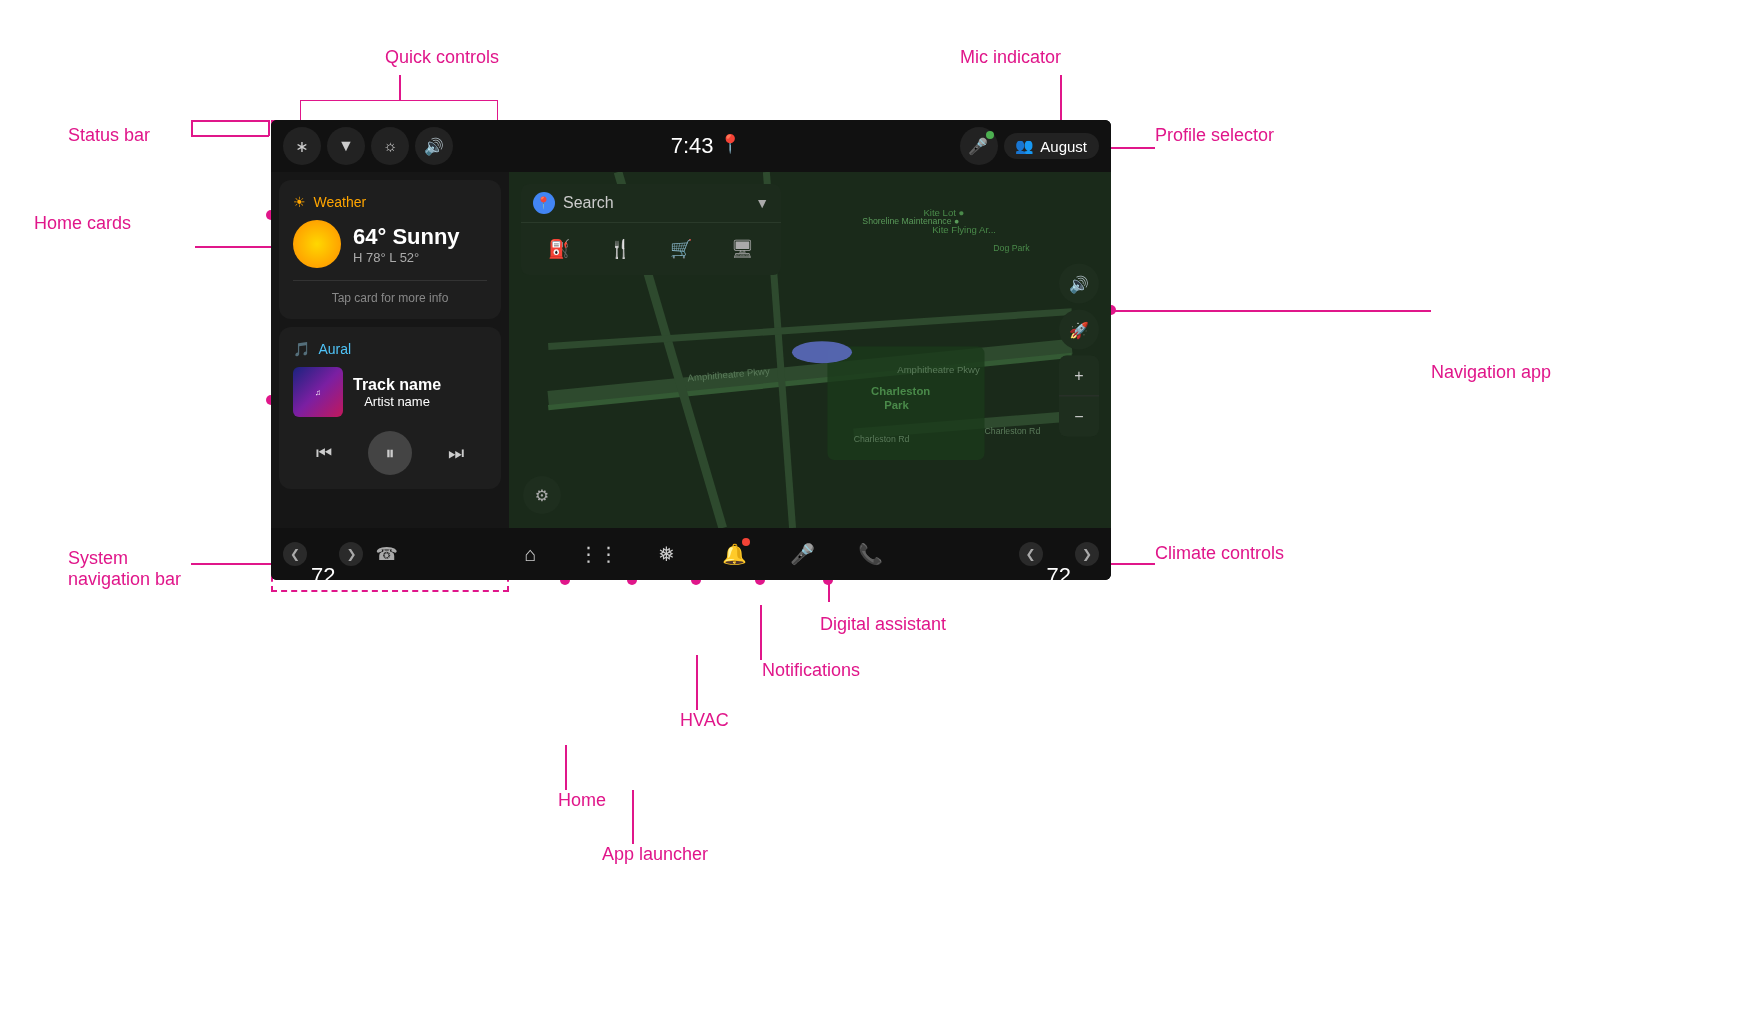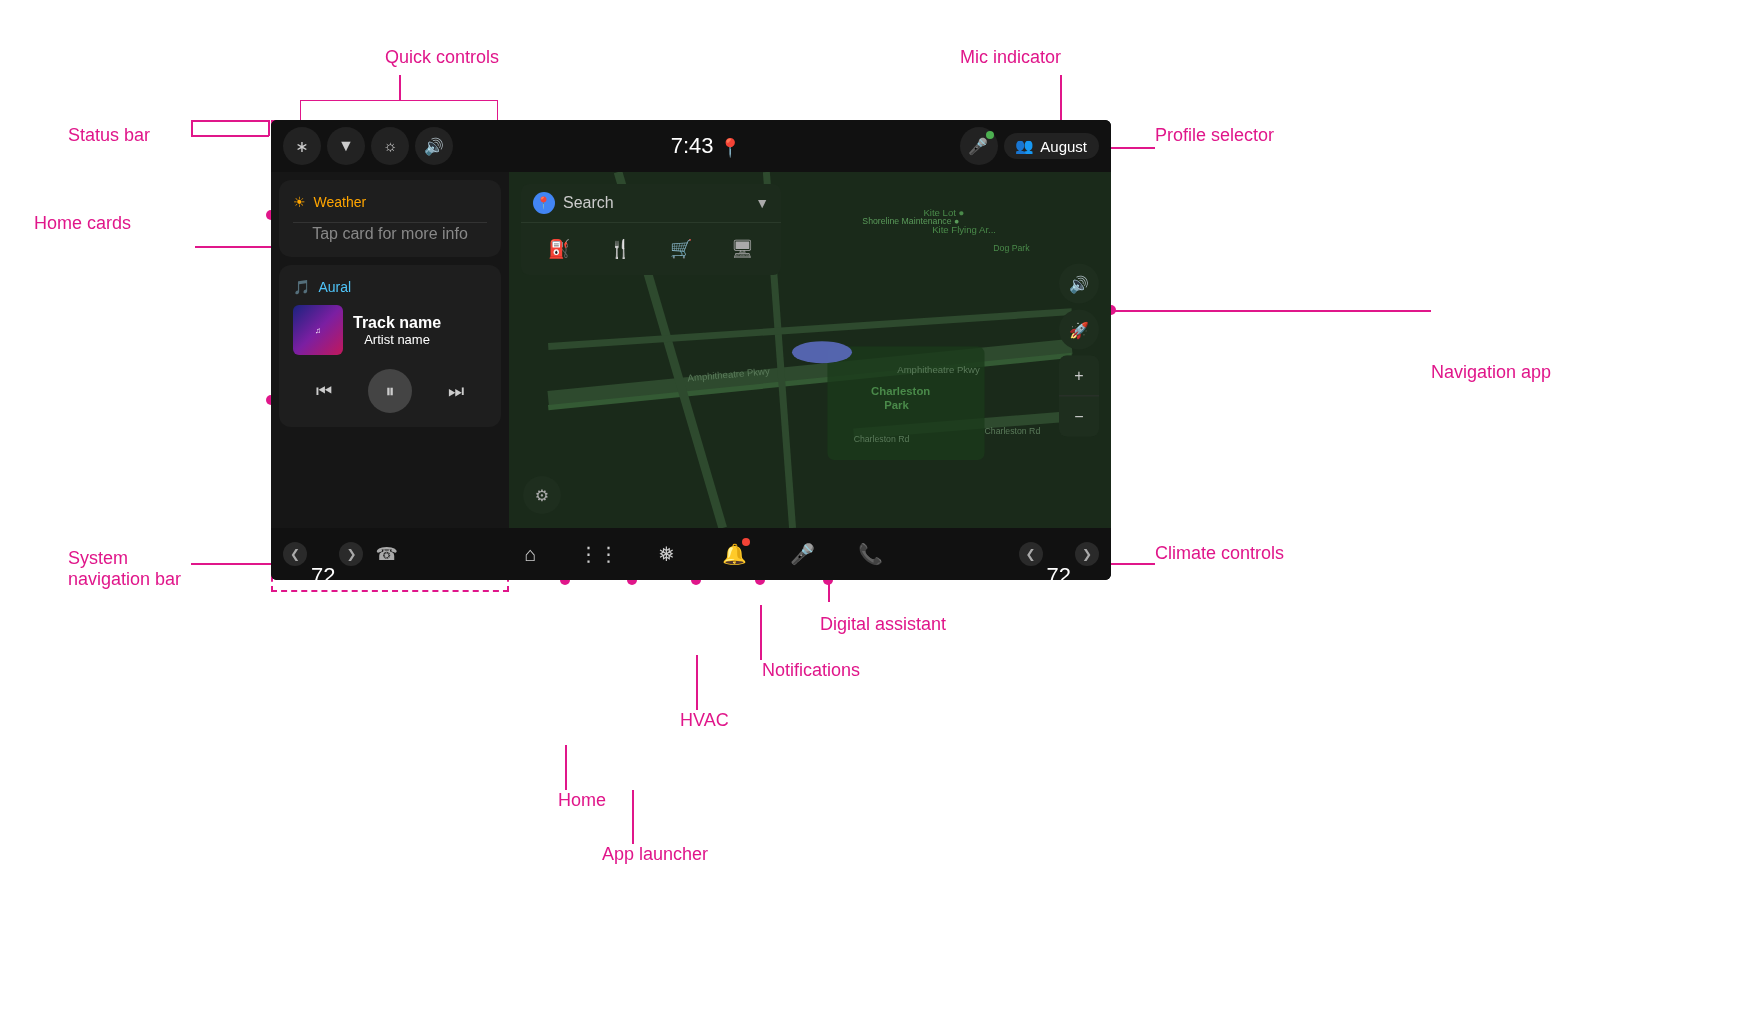--- a/index.html
+++ b/index.html
@@ -49,21 +49,21 @@
       width: 38px; height: 38px;
       background: #222;
       border-radius: 50%;
       display: flex; align-items: center; justify-content: center;
       color: #ccc;
       font-size: 16px;
     }
     #clock-area {
       flex: 1;
       display: flex;
-      align-items: flex-end;
+      align-items: flex-start;
       justify-content: center;
       color: #fff;
       font-size: 22px;
       font-weight: 300;
       gap: 6px;
     }
     #profile-btn {
       background: #222;
       border-radius: 20px;
       padding: 4px 12px;
@@ -115,22 +115,22 @@
     .sun-circle {
       width: 48px; height: 48px;
       background: radial-gradient(circle, #ffd700, #ff8c00);
       border-radius: 50%;
     }
     .weather-temp {
       color: #fff; font-size: 22px; font-weight: bold;
     }
     .weather-desc { color: #aaa; font-size: 13px; }
     .weather-tap {
-      color: #888; font-size: 16px; text-align: center;
-      margin-top: 12px; padding-top: 2px;
+      color: #888; font-size: 12px; text-align: center;
+      margin-top: 12px; padding-top: 10px;
       border-top: 1px solid #333;
     }
     .music-card .music-header {
       display: flex; align-items: center; gap: 8px;
       color: #4fc3f7; font-size: 14px; margin-bottom: 10px;
     }
     .music-track-row {
       display: flex; align-items: center; gap: 10px;
     }
     .album-art {
@@ -412,20 +412,27 @@
     </div>
   </div>
 
   <div id="home-cards">
 
     <div class="home-card">
       <div class="weather-card-header">
         <span>☀</span>
         <span>Weather</span>
       </div>
+      <div class="weather-main">
+        <div class="sun-circle"></div>
+        <div>
+          <div class="weather-temp">64° Sunny</div>
+          <div class="weather-desc">H 78° L 52°</div>
+        </div>
+      </div>
       <div class="weather-tap">Tap card for more info</div>
     </div>
 
     <div class="home-card music-card">
       <div class="music-header">
         <span>🎵</span>
         <span>Aural</span>
       </div>
       <div class="music-track-row">
         <div class="album-art">

